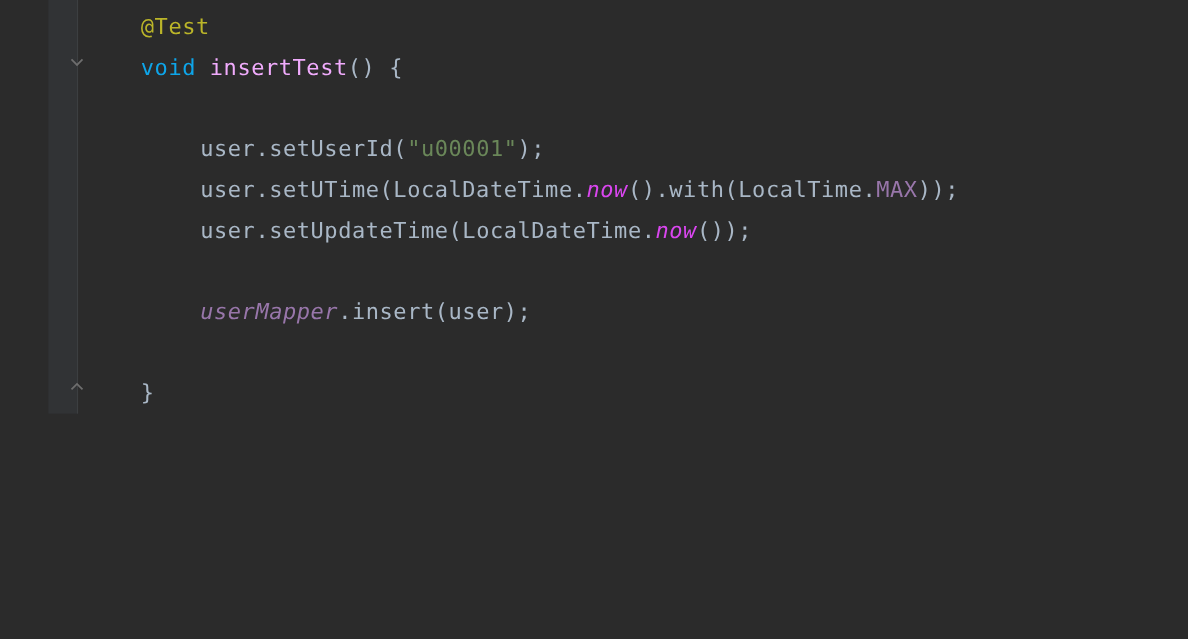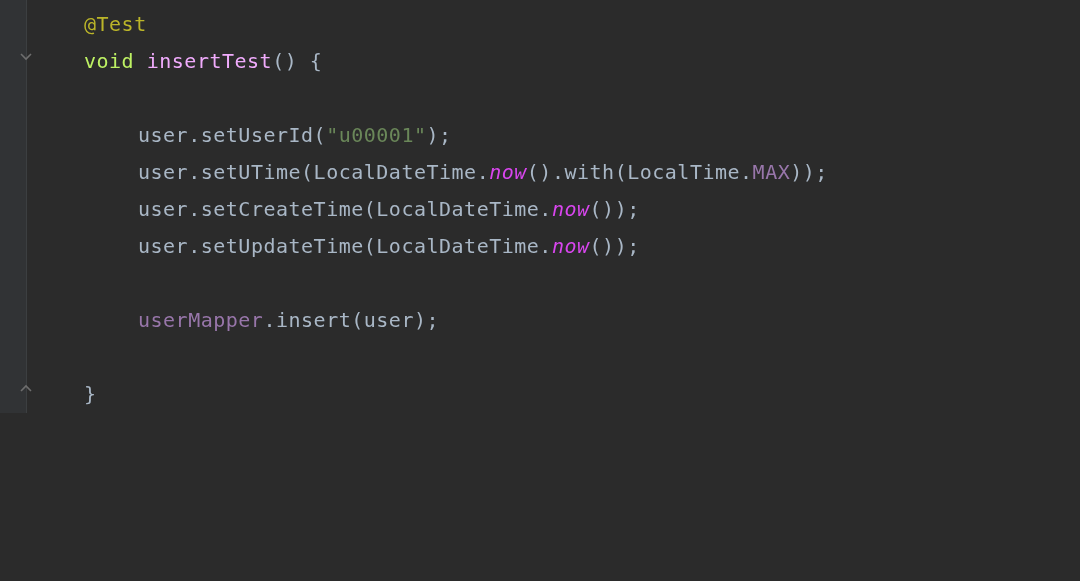--- a/index.html
+++ b/index.html
@@ -11,20 +11,21 @@
       line-height: 1.85;
       color: #a9b7c6;
       width: 1080px;
       height: 581px;
       overflow: hidden;
       box-sizing: border-box;
     }
     .editor {
       position: relative;
       padding: 0;
+      margin-left: 44px;
     }
     .gutter {
       position: absolute;
       left: 0;
       top: 0;
       width: 26px;
       height: 100%;
       background-color: #313335;
       border-right: 1px solid #3c3f41;
     }
@@ -40,40 +41,41 @@
     .indent1 {
       padding-left: 54px;
     }
     .indent2 {
       padding-left: 108px;
     }
     .annotation {
       color: #bbb529;
     }
     .keyword {
-      color: #bef264;
+      color: #0ea5e9;
     }
     .method-decl {
       color: #f0abfc;
     }
     .type {
       color: #a9b7c6;
     }
     .string {
       color: #6a8759;
     }
     .static-m {
       color: #d946ef;
       font-style: italic;
     }
     .static-f {
       color: #9876aa;
     }
     .field {
       color: #9876aa;
+      font-style: italic;
     }
     .num {
       color: #6897bb;
     }
     .punct {
       color: #a9b7c6;
     }
     .line {
       white-space: pre;
     }
@@ -102,21 +104,20 @@
             <path d="M1 3 L6 8 L11 3" stroke="#6e6e6e" stroke-width="1.6" fill="none"></path>
           </svg></span><span class="keyword">void</span><span> </span><span class="method-decl">insertTest</span><span class="punct">(</span><span class="punct">)</span><span> </span><span class="punct">{</span></pre>
 
     <pre class="line"> </pre>
 
 
     <pre class="line indent2"><span>user</span><span>.</span><span>setUserId</span><span class="punct">(</span><span class="string">"u00001"</span><span class="punct">)</span><span class="punct">;</span></pre>
 
     <pre class="line indent2"><span>user</span><span>.</span><span>setUTime</span><span class="punct">(</span><span class="type">LocalDateTime</span><span>.</span><span class="static-m">now</span><span class="punct">(</span><span class="punct">)</span><span>.</span><span>with</span><span class="punct">(</span><span class="type">LocalTime</span><span>.</span><span class="static-f">MAX</span><span class="punct">)</span><span class="punct">)</span><span class="punct">;</span></pre>
 
-    <pre class="line indent2"><span>user</span><span>.</span><span>setCreateTime</span><span class="punct">(</span><span class="type">LocalDateTime</span><span>.</span><span class="static-m">now</span><span class="punct">(</span><span class="punct">)</span><span class="punct">)</span><span class="punct">;</span></pre>
 
     <pre class="line indent2"><span>user</span><span>.</span><span>setUpdateTime</span><span class="punct">(</span><span class="type">LocalDateTime</span><span>.</span><span class="static-m">now</span><span class="punct">(</span><span class="punct">)</span><span class="punct">)</span><span class="punct">;</span></pre>
 
 
     <pre class="line"> </pre>
 
     <pre class="line indent2"><span class="field">userMapper</span><span>.</span><span>insert</span><span class="punct">(</span><span>user</span><span class="punct">)</span><span class="punct">;</span></pre>
 
     <pre class="line"> </pre>
 

